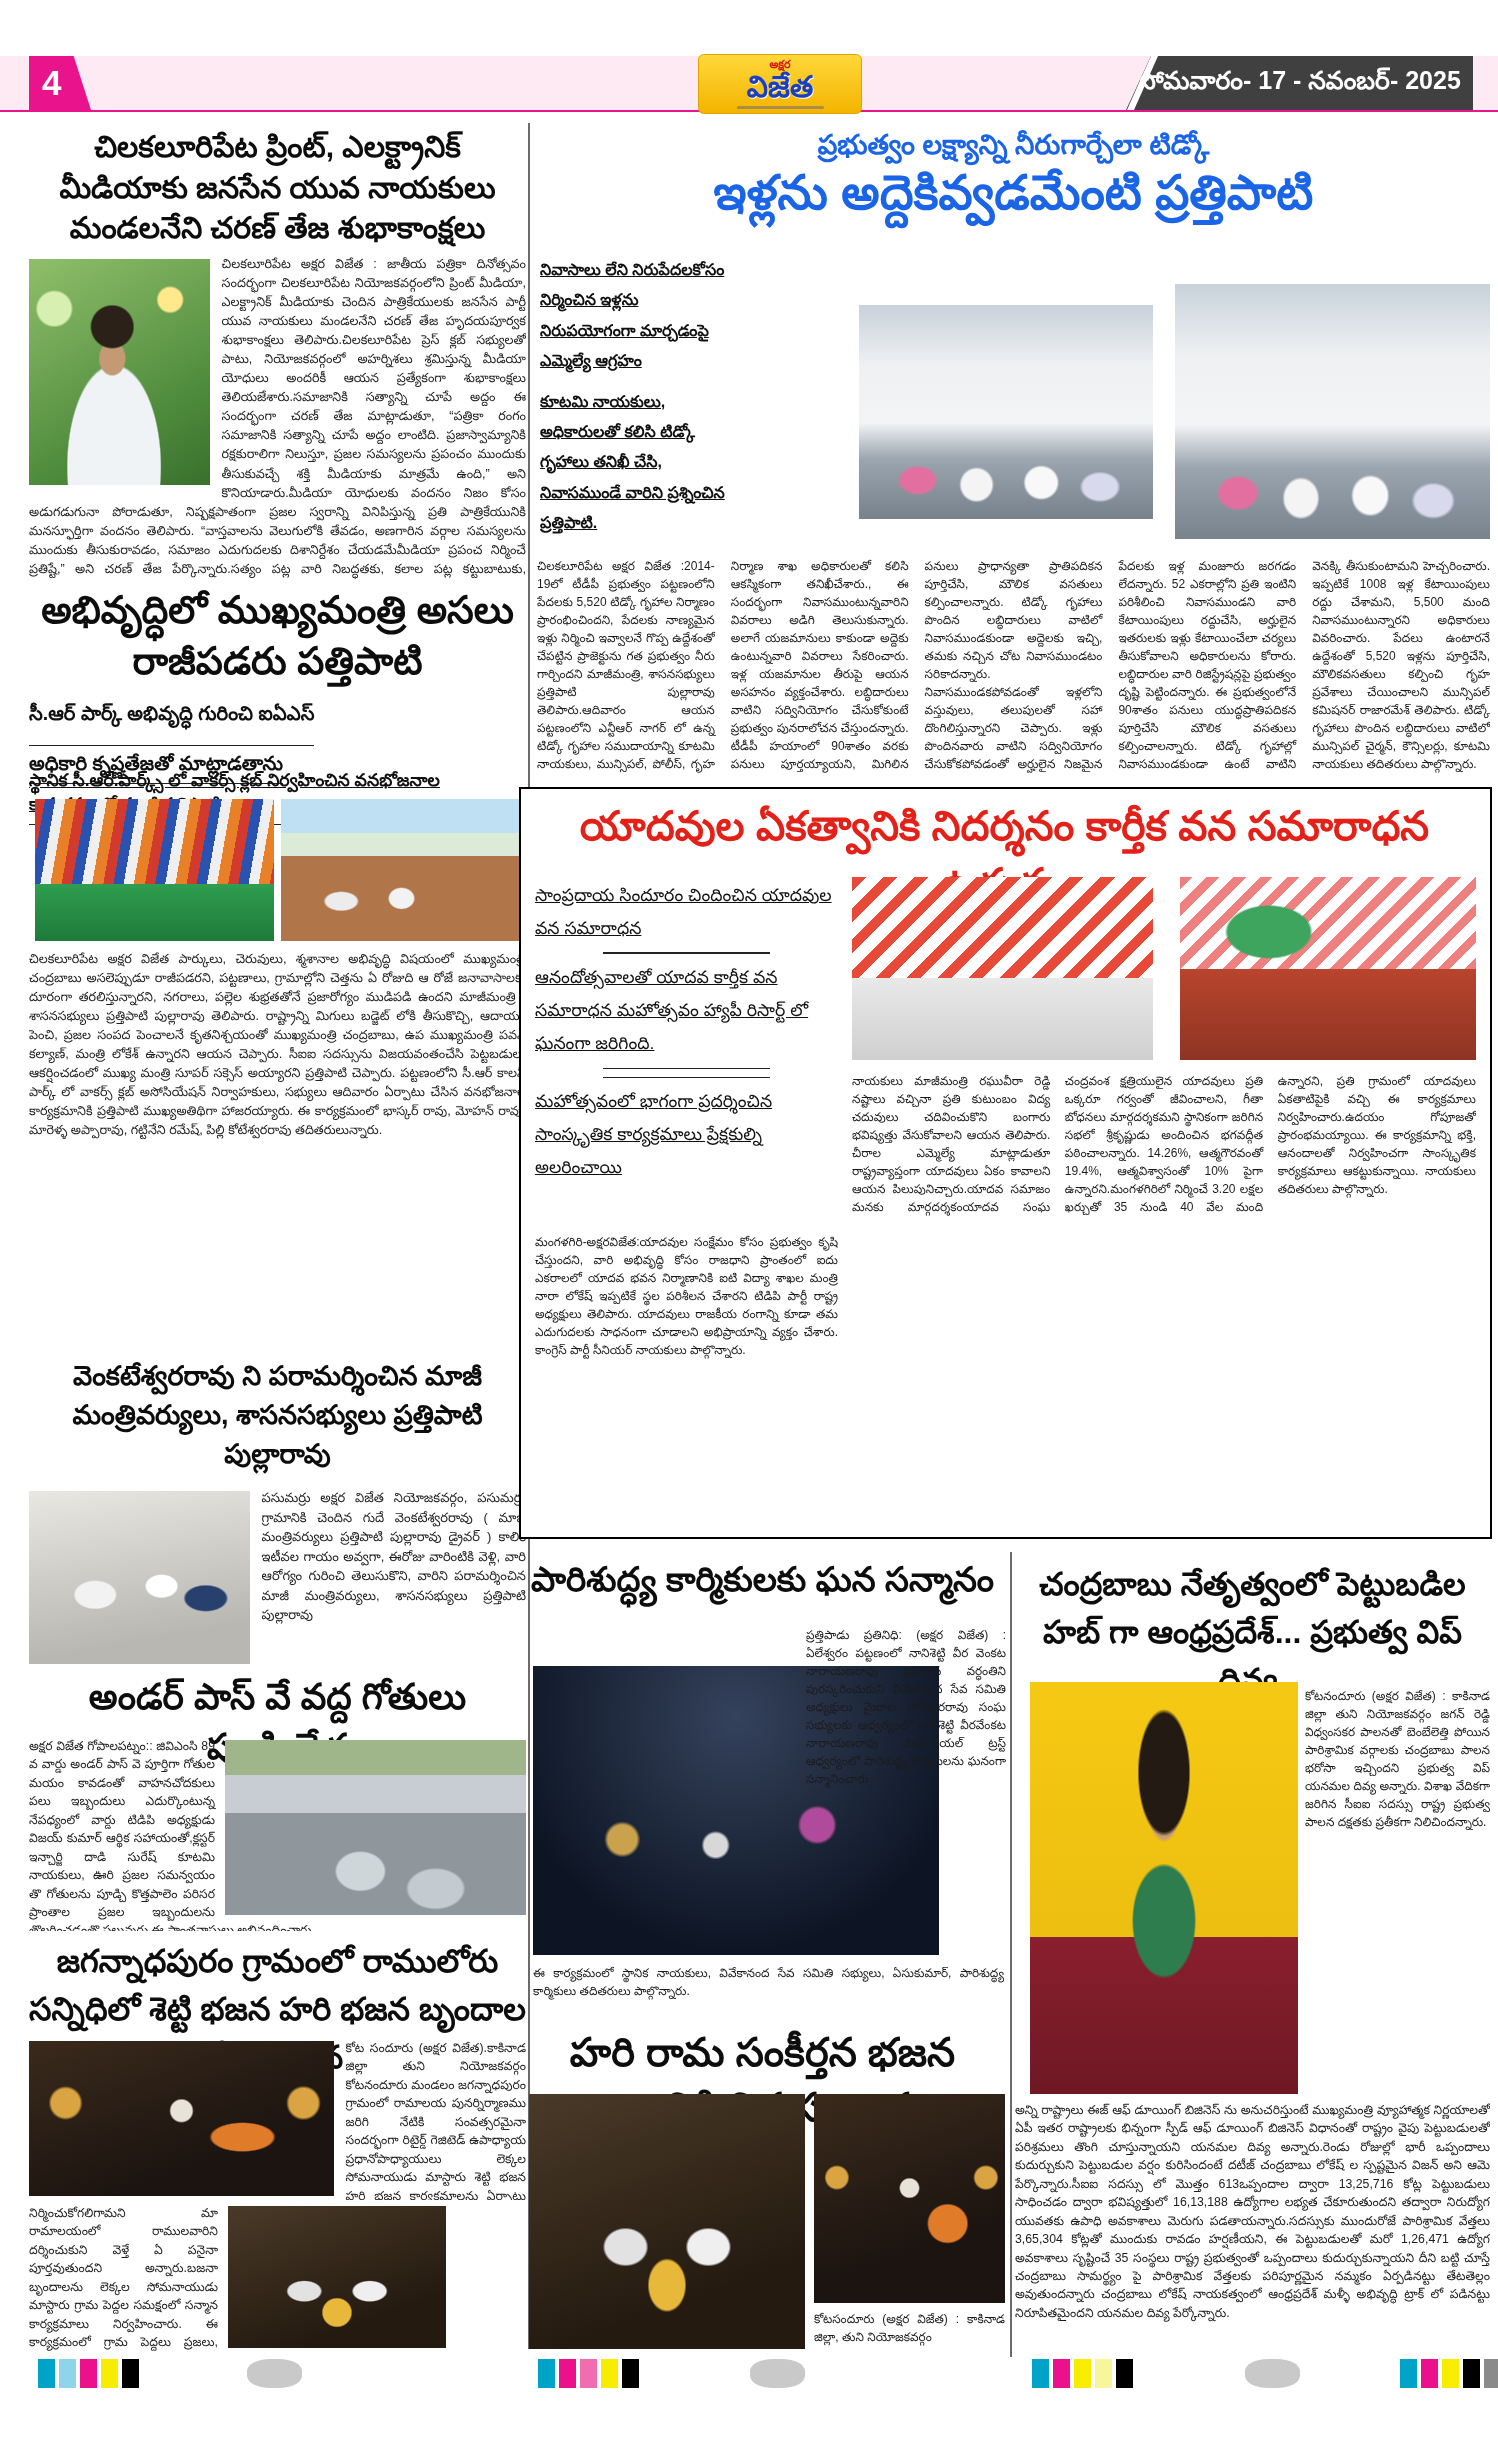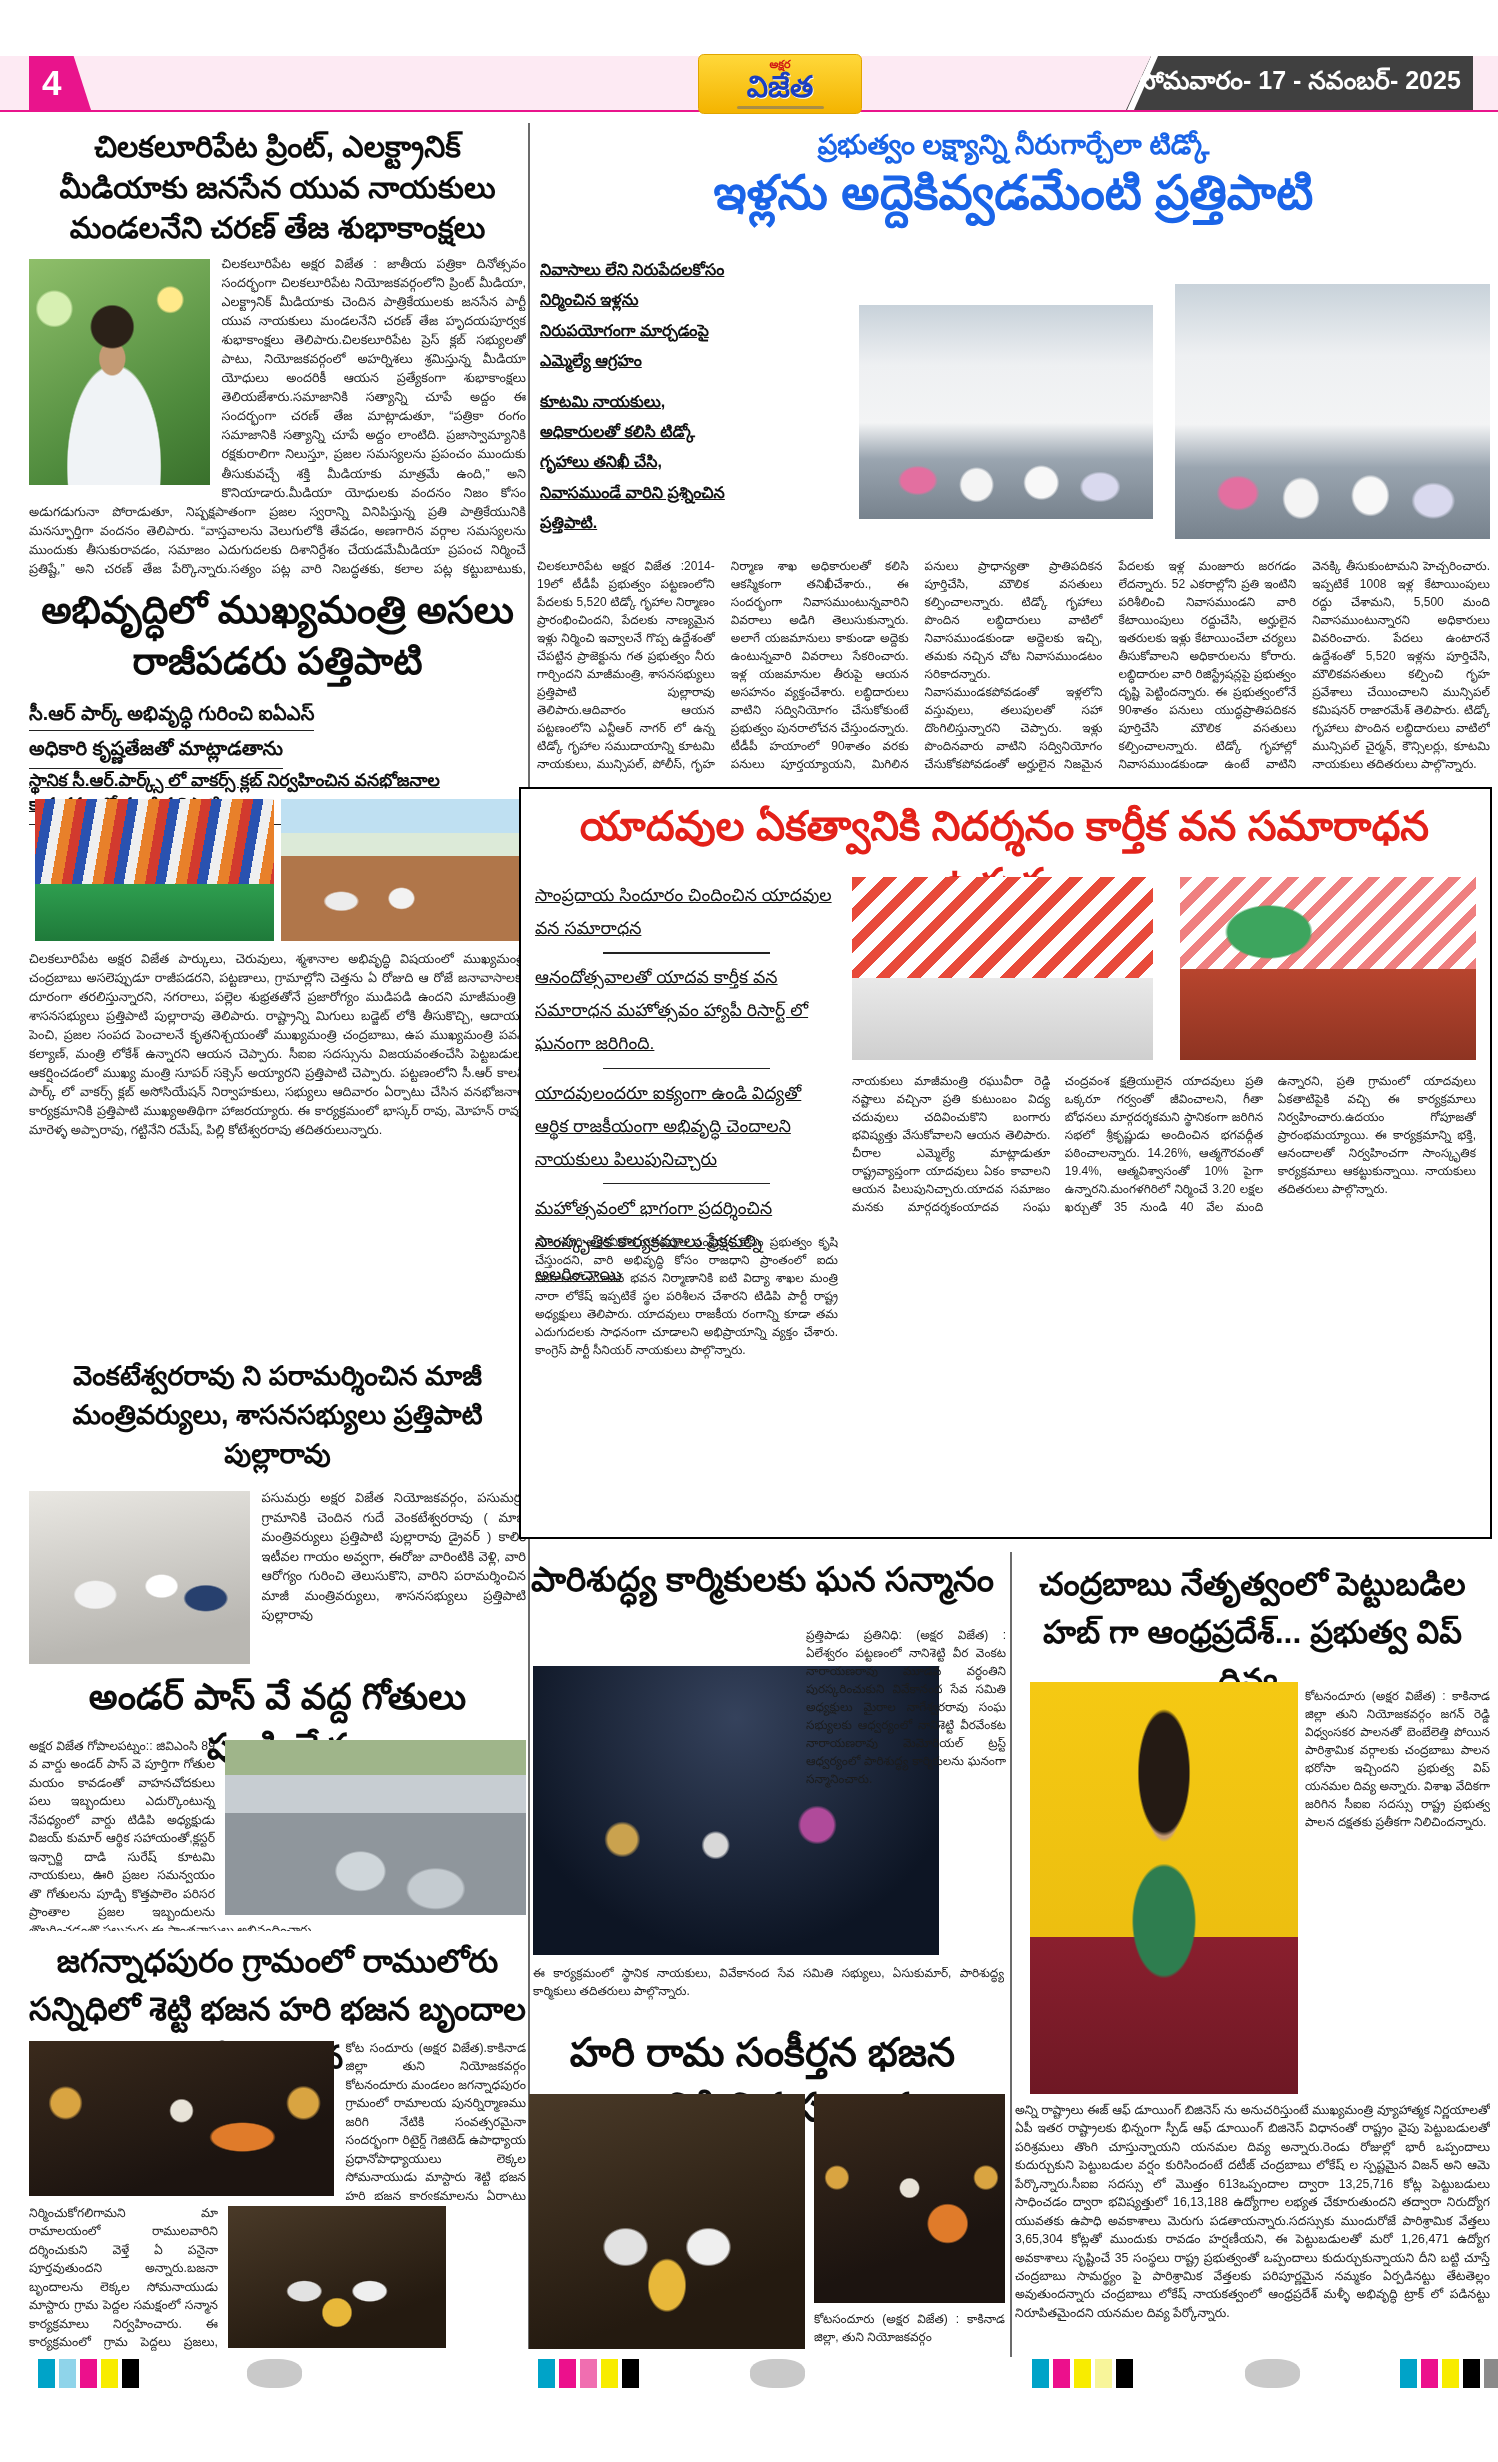--- a/index.html
+++ b/index.html
@@ -118,21 +118,21 @@
   <div class="abs vrule" style="left:1010px;top:1552px;height:805px;"></div>
 
   <div class="abs h-black" style="left:29px;top:127px;width:497px;font-size:30px;line-height:1.35;">చిలకలూరిపేట ప్రింట్, ఎలక్ట్రానిక్ మీడియాకు జనసేన యువ నాయకులు మండలనేని చరణ్ తేజ శుభాకాంక్షలు</div>
   <div class="abs" style="left:29px;top:255px;width:497px;height:325px;overflow:hidden;">
     <div class="photo ph-portrait" style="float:left;width:181px;height:226px;margin:4.4px 11.6px 4.4px 0;"></div>
     <div class="body-txt">చిలకలూరిపేట అక్షర విజేత : జాతీయ పత్రికా దినోత్సవం సందర్భంగా చిలకలూరిపేట నియోజకవర్గంలోని ప్రింట్ మీడియా, ఎలక్ట్రానిక్ మీడియాకు చెందిన పాత్రికేయులకు జనసేన పార్టీ యువ నాయకులు మండలనేని చరణ్ తేజ హృదయపూర్వక శుభాకాంక్షలు తెలిపారు.చిలకలూరిపేట ప్రెస్ క్లబ్ సభ్యులతో పాటు, నియోజకవర్గంలో అహర్నిశలు శ్రమిస్తున్న మీడియా యోధులు అందరికీ ఆయన ప్రత్యేకంగా శుభాకాంక్షలు తెలియజేశారు.సమాజానికి సత్యాన్ని చూపే అద్దం ఈ సందర్భంగా చరణ్ తేజ మాట్లాడుతూ, “పత్రికా రంగం సమాజానికి సత్యాన్ని చూపే అద్దం లాంటిది. ప్రజాస్వామ్యానికి రక్షకురాలిగా నిలుస్తూ, ప్రజల సమస్యలను ప్రపంచం ముందుకు తీసుకువచ్చే శక్తి మీడియాకు మాత్రమే ఉంది,” అని కొనియాడారు.మీడియా యోధులకు వందనం నిజం కోసం అడుగడుగునా పోరాడుతూ, నిష్పక్షపాతంగా ప్రజల స్వరాన్ని వినిపిస్తున్న ప్రతి పాత్రికేయునికి మనస్ఫూర్తిగా వందనం తెలిపారు. “వాస్తవాలను వెలుగులోకి తేవడం, అణగారిన వర్గాల సమస్యలను ముందుకు తీసుకురావడం, సమాజం ఎదుగుదలకు దిశానిర్దేశం చేయడమేమీడియా ప్రపంచ నిర్మించే ప్రతిష్టే,” అని చరణ్ తేజ పేర్కొన్నారు.సత్యం పట్ల వారి నిబద్ధతకు, కలాల పట్ల కట్టుబాటుకు, ప్రజాస్వామ్యానికి చేస్తున్న నిస్వార్థ సేవకు ఆయన హృదయపూర్వక అభినందనలు తెలిపారు. పత్రికా కుటుంబానికి జ్ఞాపకార్థం, గౌరవార్థం ఈ శుభాకాంక్షలు తెలియజేస్తున్నట్లు జనసేన యువ నాయకులు మండలనేని చరణ్ తేజ ఒక ప్రకటనలో తెలిపారు.</div>
   </div>
 
   <div class="abs h-black" style="left:29px;top:585px;width:497px;font-size:38px;line-height:1.35;">అభివృద్ధిలో ముఖ్యమంత్రి అసలు రాజీపడరు పత్తిపాటి</div>
   <div class="abs deck" style="left:29px;top:702px;width:497px;font-size:19.6px;">
-    <div style="display:inline-block;border-bottom:1.5px solid #222;padding-bottom:1px;">సీ.ఆర్ పార్క్ అభివృద్ధి గురించి ఐఏఎస్</div><br>
+    <div style="display:inline-block;border-bottom:1.5px solid #222;padding-bottom:16px;">సీ.ఆర్ పార్క్ అభివృద్ధి గురించి ఐఏఎస్</div><br>
     <div style="display:inline-block;border-bottom:1.5px solid #222;padding:5.8px 0 4.4px;">అధికారి కృష్ణతేజతో మాట్లాడతాను</div>
   </div>
   <div class="abs deck" style="left:29px;top:770px;width:497px;font-size:17.4px;border-bottom:1.5px solid #222;padding-bottom:5.8px;">స్థానిక సీ.ఆర్.పార్క్స్ లో వాకర్స్ క్లబ్ నిర్వహించిన వనభోజనాల కార్యక్రమంలో మాజీ ప్రత్తిపాటి.</div>
   <div class="abs photo ph-canopy" style="left:35px;top:799px;width:239px;height:142px;"></div>
   <div class="abs photo ph-ground" style="left:281px;top:799px;width:241px;height:142px;"></div>
   <div class="abs body-txt" style="left:29px;top:950px;width:497px;height:397px;overflow:hidden;">చిలకలూరిపేట అక్షర విజేత పార్కులు, చెరువులు, శ్మశానాల అభివృద్ధి విషయంలో ముఖ్యమంత్రి చంద్రబాబు అసలెప్పుడూ రాజీపడరని, పట్టణాలు, గ్రామాల్లోని చెత్తను ఏ రోజుది ఆ రోజే జనావాసాలకు దూరంగా తరలిస్తున్నారని, నగరాలు, పల్లెల శుభ్రతతోనే ప్రజారోగ్యం ముడిపడి ఉందని మాజీమంత్రి , శాసనసభ్యులు ప్రత్తిపాటి పుల్లారావు తెలిపారు. రాష్ట్రాన్ని మిగులు బడ్జెట్ లోకి తీసుకొచ్చి, ఆదాయం పెంచి, ప్రజల సంపద పెంచాలనే కృతనిశ్చయంతో ముఖ్యమంత్రి చంద్రబాబు, ఉప ముఖ్యమంత్రి పవన్ కల్యాణ్, మంత్రి లోకేశ్ ఉన్నారని ఆయన చెప్పారు. సీఐఐ సదస్సును విజయవంతంచేసి పెట్టబడులు ఆకర్షించడంలో ముఖ్య మంత్రి సూపర్ సక్సెస్ అయ్యారని ప్రత్తిపాటి చెప్పారు. పట్టణంలోని సీ.ఆర్ కాలనీ పార్క్ లో వాకర్స్ క్లబ్ అసోసియేషన్ నిర్వాహకులు, సభ్యులు ఆదివారం ఏర్పాటు చేసిన వనభోజనాల కార్యక్రమానికి ప్రత్తిపాటి ముఖ్యఅతిథిగా హాజరయ్యారు. ఈ కార్యక్రమంలో భాస్కర్ రావు, మోహన్ రావు, మారెళ్ళ అప్పారావు, గట్టినేని రమేష్, పిల్లి కోటేశ్వరరావు తదితరులున్నారు.</div>
 
   <div class="abs h-black" style="left:29px;top:1357px;width:497px;font-size:27px;line-height:1.45;">వెంకటేశ్వరరావు ని పరామర్శించిన మాజీ మంత్రివర్యులు, శాసనసభ్యులు ప్రత్తిపాటి పుల్లారావు</div>
   <div class="abs" style="left:29px;top:1488px;width:497px;height:181px;overflow:hidden;">
     <div class="photo ph-indoor" style="float:left;width:221px;height:173px;margin:2.9px 11.6px 2.9px 0;"></div>
@@ -165,21 +165,20 @@
   <div class="abs photo ph-tidco" style="left:1175px;top:284px;width:315px;height:255px;"></div>
   <div class="abs body-txt" style="left:537px;top:557px;width:953px;height:281px;overflow:hidden;column-count:5;column-gap:16px;font-size:12px;">చిలకలూరిపేట అక్షర విజేత :2014-19లో టీడీపీ ప్రభుత్వం పట్టణంలోని పేదలకు 5,520 టిడ్కో గృహాల నిర్మాణం ప్రారంభించిందని, పేదలకు నాణ్యమైన ఇళ్లు నిర్మించి ఇవ్వాలనే గొప్ప ఉద్దేశంతో చేపట్టిన ప్రాజెక్టును గత ప్రభుత్వం నీరు గార్చిందని మాజీమంత్రి, శాసనసభ్యులు ప్రత్తిపాటి పుల్లారావు తెలిపారు.ఆదివారం ఆయన పట్టణంలోని ఎన్టీఆర్ నాగర్ లో ఉన్న టిడ్కో గృహాల సముదాయాన్ని కూటమి నాయకులు, మున్సిపల్, పోలీస్, గృహ నిర్మాణ శాఖ అధికారులతో కలిసి ఆకస్మికంగా తనిఖీచేశారు., ఈ సందర్భంగా నివాసముంటున్నవారిని వివరాలు అడిగి తెలుసుకున్నారు. అలాగే యజమానులు కాకుండా అద్దెకు ఉంటున్నవారి వివరాలు సేకరించారు. ఇళ్ల యజమానుల తీరుపై ఆయన అసహనం వ్యక్తంచేశారు. లబ్ధిదారులు వాటిని సద్వినియోగం చేసుకోకుంటే ప్రభుత్వం పునరాలోచన చేస్తుందన్నారు. టీడీపీ హయాంలో 90శాతం వరకు పనులు పూర్తయ్యాయని, మిగిలిన పనులు ప్రాధాన్యతా ప్రాతిపదికన పూర్తిచేసి, మౌలిక వసతులు కల్పించాలన్నారు. టిడ్కో గృహాలు పొందిన లబ్ధిదారులు వాటిలో నివాసముండకుండా అద్దెలకు ఇచ్చి, తమకు నచ్చిన చోట నివాసముండటం సరికాదన్నారు. నివాసముండకపోవడంతో ఇళ్లలోని వస్తువులు, తలుపులతో సహా దొంగిలిస్తున్నారని చెప్పారు. ఇళ్లు పొందినవారు వాటిని సద్వినియోగం చేసుకోకపోవడంతో అర్హులైన నిజమైన పేదలకు ఇళ్ల మంజూరు జరగడం లేదన్నారు. 52 ఎకరాల్లోని ప్రతి ఇంటిని పరిశీలించి నివాసముండని వారి కేటాయింపులు రద్దుచేసి, అర్హులైన ఇతరులకు ఇళ్లు కేటాయించేలా చర్యలు తీసుకోవాలని అధికారులను కోరారు. లబ్ధిదారుల వారి రిజిస్ట్రేషన్లపై ప్రభుత్వం దృష్టి పెట్టిందన్నారు. ఈ ప్రభుత్వంలోనే 90శాతం పనులు యుద్ధప్రాతిపదికన పూర్తిచేసి మౌలిక వసతులు కల్పించాలన్నారు. టిడ్కో గృహాల్లో నివాసముండకుండా ఉంటే వాటిని వెనక్కి తీసుకుంటామని హెచ్చరించారు. ఇప్పటికే 1008 ఇళ్ల కేటాయింపులు రద్దు చేశామని, 5,500 మంది నివాసముంటున్నారని అధికారులు వివరించారు. పేదలు ఉంటారనే ఉద్దేశంతో 5,520 ఇళ్లను పూర్తిచేసి, మౌలికవసతులు కల్పించి గృహ ప్రవేశాలు చేయించాలని మున్సిపల్ కమిషనర్ రాజారమేశ్ తెలిపారు. టిడ్కో గృహాలు పొందిన లబ్ధిదారులు వాటిలో మున్సిపల్ చైర్మన్, కౌన్సిలర్లు, కూటమి నాయకులు తదితరులు పాల్గొన్నారు.</div>
 
   <div class="abs" style="left:519px;top:787px;width:969px;height:748px;border:2.9px solid #000;background:#fff;"></div>
   <div class="abs" style="left:537px;top:803px;width:935px;text-align:center;font-weight:bold;color:#e32119;font-size:41px;">యాదవుల ఏకత్వానికి నిదర్శనం కార్తీక వన సమారాధన ఉత్సవం</div>
   <div class="abs deck" style="left:535px;top:879px;width:303px;font-size:17.4px;font-weight:normal;line-height:1.9;">
     <div>సాంప్రదాయ సిందూరం చిందించిన యాదవుల వన సమారాధన</div>
     <div class="rule"></div>
     <div>ఆనందోత్సవాలతో యాదవ కార్తీక వన సమారాధన మహోత్సవం హ్యాపీ రిసార్ట్ లో ఘనంగా జరిగింది.</div>
     <div class="rule"></div>
-    <div>యాదవులందరూ ఐక్యంగా ఉండి విద్యతో ఆర్థిక రాజకీయంగా అభివృద్ధి చెందాలని నాయకులు పిలుపునిచ్చారు</div>
     <div class="rule"></div>
     <div>మహోత్సవంలో భాగంగా ప్రదర్శించిన సాంస్కృతిక కార్యక్రమాలు ప్రేక్షకుల్ని అలరించాయి</div>
   </div>
   <div class="abs photo ph-fest" style="left:852px;top:877px;width:301px;height:183px;"></div>
   <div class="abs photo ph-fest2" style="left:1180px;top:877px;width:296px;height:183px;"></div>
   <div class="abs body-txt" style="left:535px;top:1233px;width:303px;height:290px;overflow:hidden;font-size:12px;">మంగళగిరి-అక్షరవిజేత:యాదవుల సంక్షేమం కోసం ప్రభుత్వం కృషి చేస్తుందని, వారి అభివృద్ధి కోసం రాజధాని ప్రాంతంలో ఐదు ఎకరాలలో యాదవ భవన నిర్మాణానికి ఐటి విద్యా శాఖల మంత్రి నారా లోకేష్ ఇప్పటికే స్థల పరిశీలన చేశారని టిడిపి పార్టీ రాష్ట్ర అధ్యక్షులు తెలిపారు. యాదవులు రాజకీయ రంగాన్ని కూడా తమ ఎదుగుదలకు సాధనంగా చూడాలని అభిప్రాయాన్ని వ్యక్తం చేశారు. కాంగ్రెస్ పార్టీ సీనియర్ నాయకులు పాల్గొన్నారు.</div>
   <div class="abs body-txt" style="left:852px;top:1072px;width:624px;height:450px;overflow:hidden;column-count:3;column-gap:14.5px;font-size:12px;">నాయకులు మాజీమంత్రి రఘువీరా రెడ్డి నష్టాలు వచ్చినా ప్రతి కుటుంబం విద్య చదువులు చదివించుకొని బంగారు భవిష్యత్తు వేసుకోవాలని ఆయన తెలిపారు. చీరాల ఎమ్మెల్యే మాట్లాడుతూ రాష్ట్రవ్యాప్తంగా యాదవులు ఏకం కావాలని ఆయన పిలుపునిచ్చారు.యాదవ సమాజం మనకు మార్గదర్శకంయాదవ సంఘ చంద్రవంశ క్షత్రియులైన యాదవులు ప్రతి ఒక్కరూ గర్వంతో జీవించాలని, గీతా బోధనలు మార్గదర్శకమని స్థానికంగా జరిగిన సభలో శ్రీకృష్ణుడు అందించిన భగవద్గీత పఠించాలన్నారు. 14.26%, ఆత్మగౌరవంతో 19.4%, ఆత్మవిశ్వాసంతో 10% పైగా ఉన్నారని.మంగళగిరిలో నిర్మించే 3.20 లక్షల ఖర్చుతో 35 నుండి 40 వేల మంది ఉన్నారని, ప్రతి గ్రామంలో యాదవులు ఏకతాటిపైకి వచ్చి ఈ కార్యక్రమాలు నిర్వహించారు.ఉదయం గోపూజతో ప్రారంభమయ్యాయి. ఈ కార్యక్రమాన్ని భక్తి, ఆనందాలతో నిర్వహించగా సాంస్కృతిక కార్యక్రమాలు ఆకట్టుకున్నాయి. నాయకులు తదితరులు పాల్గొన్నారు.</div>
 
   <div class="abs h-black" style="left:519px;top:1560px;width:487px;font-size:34px;">పారిశుద్ధ్య కార్మికులకు ఘన సన్మానం</div>
   <div class="abs photo ph-night" style="left:533px;top:1666px;width:406px;height:289px;"></div>

